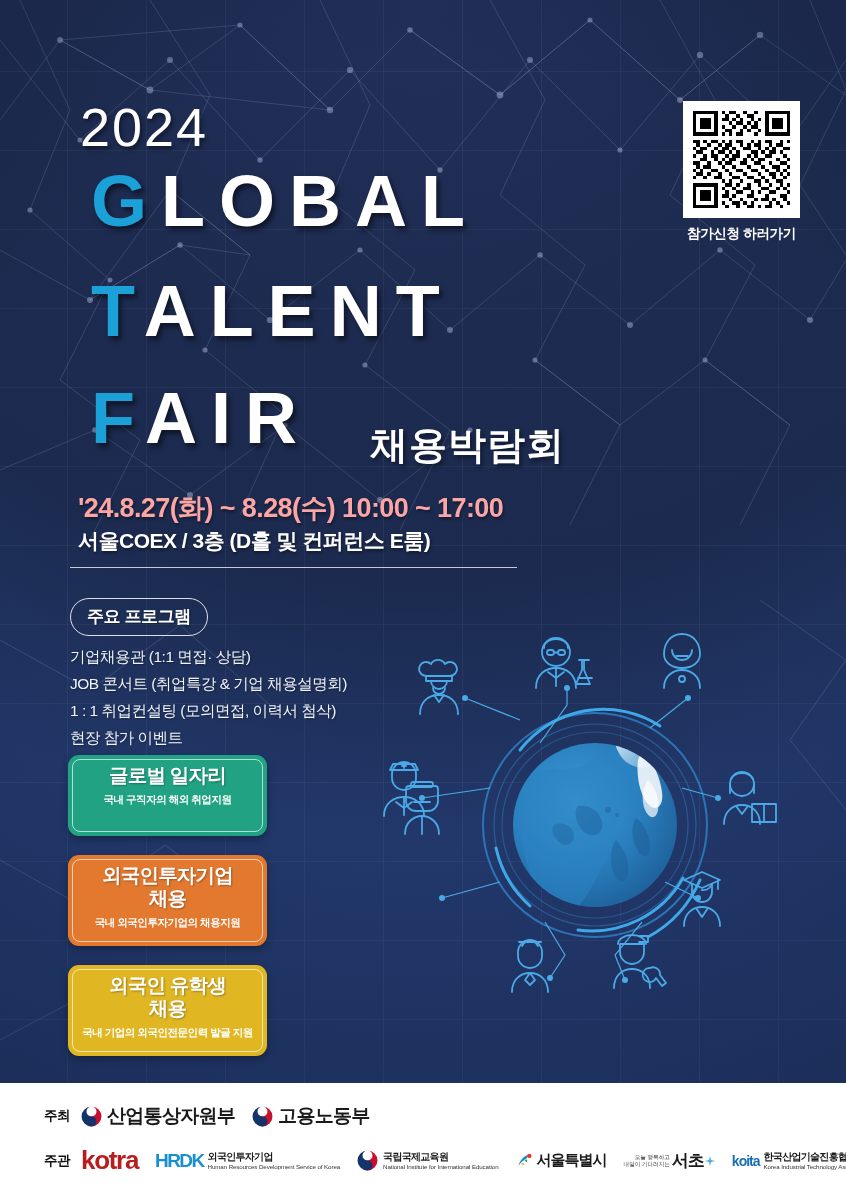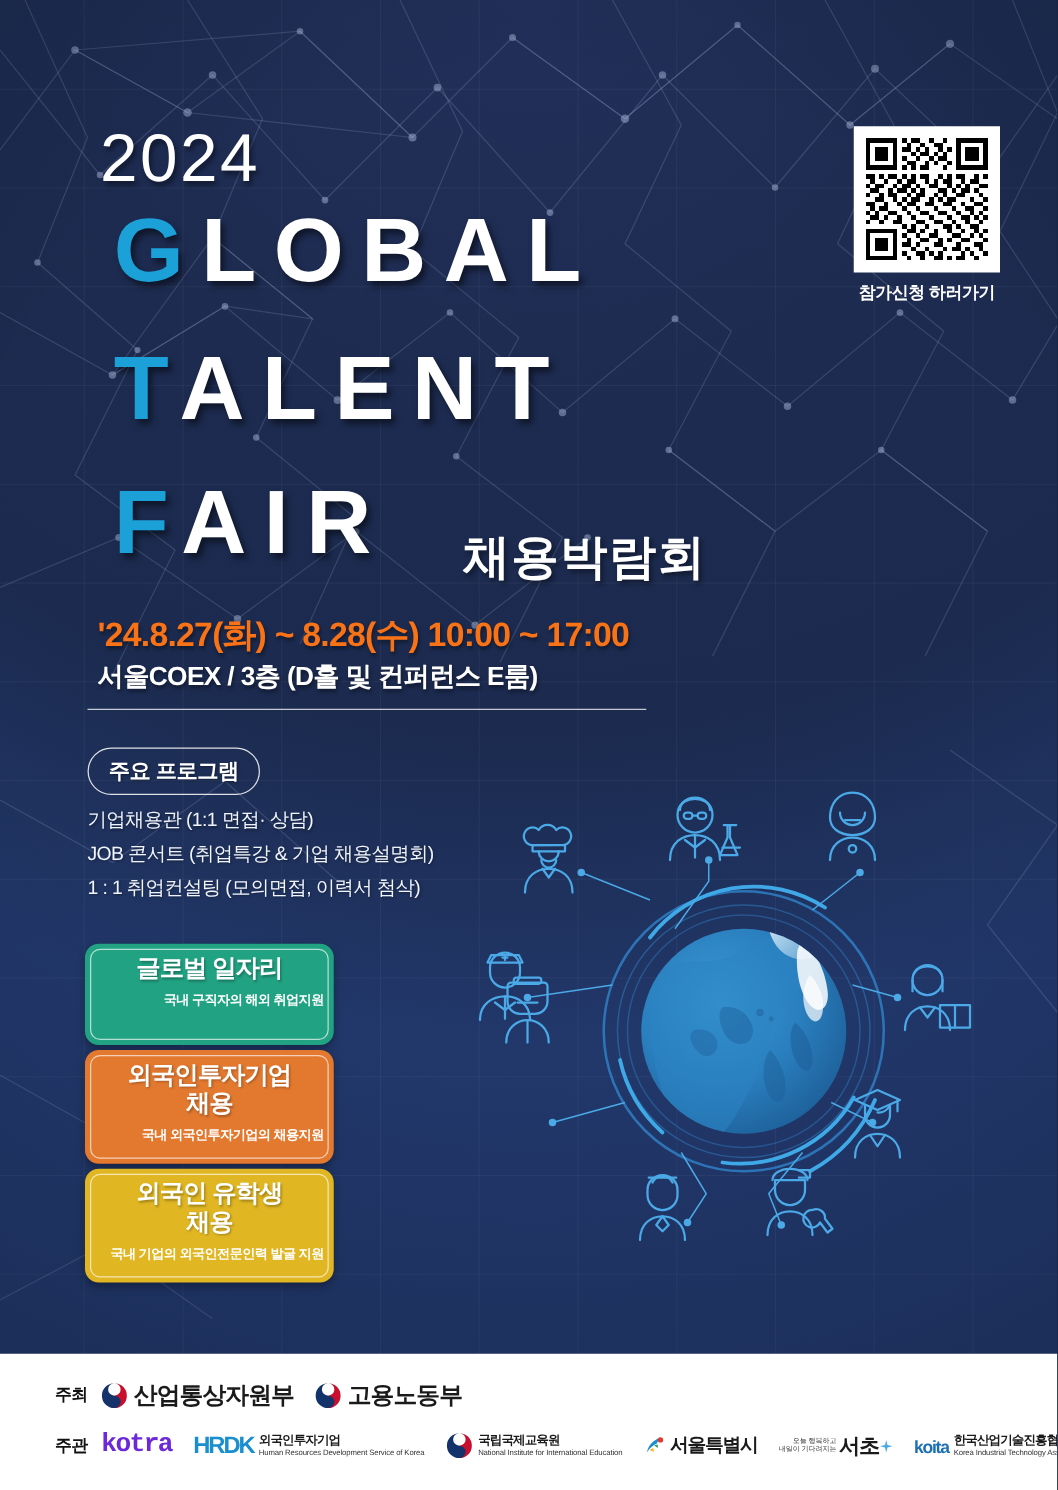--- a/index.html
+++ b/index.html
@@ -72,21 +72,21 @@
     box-sizing:content-box;
   }
   .qr-box svg{display:block;}
   .qr-cap{
     margin-top:7px;font-size:13.5px;font-weight:700;color:#ffffff;letter-spacing:-.3px;
   }
 
   
   .datetime{
     position:absolute;left:78px;top:490px;
-    font-size:27px;font-weight:700;color:#f97316;letter-spacing:-.6px;
+    font-size:27px;font-weight:700;color:#fca5a5;letter-spacing:-.6px;
     text-shadow:1px 2px 3px rgba(0,0,0,.4);
   }
   .venue{
     position:absolute;left:78px;top:527px;
     font-size:21px;font-weight:700;color:#ffffff;letter-spacing:-.5px;
     text-shadow:1px 2px 3px rgba(0,0,0,.4);
   }
   .rule{
     position:absolute;left:70px;top:567px;width:447px;height:1px;
     background:rgba(255,255,255,.75);
@@ -107,39 +107,38 @@
     font-size:15.5px;color:#f0f4fb;letter-spacing:-.5px;
     margin-bottom:7px;line-height:1.3;
     text-shadow:1px 1px 2px rgba(0,0,0,.35);
   }
   .prog-list{margin:0;padding:0;}
 
   
   .cards{position:absolute;left:68px;top:755px;width:199px;}
   .card{
     border-radius:11px;
-    margin-bottom:4px;
+    margin-bottom:19px;
     padding:9px 8px 10px;
     text-align:center;
     box-shadow:0 3px 7px rgba(0,0,0,.3);
     position:relative;
   }
   .card .inner-line{
     position:absolute;inset:4px;border:1.2px solid rgba(255,255,255,.65);border-radius:8px;
     pointer-events:none;
   }
   .card .ctitle{
     font-size:19.5px;font-weight:700;color:#ffffff;line-height:1.17;letter-spacing:-.8px;
     text-shadow:1px 1px 2px rgba(0,0,0,.3);
     position:relative;
   }
   .card .cdesc{
     margin-top:6px;font-size:10.5px;font-weight:700;color:#ffffff;letter-spacing:-.45px;
     position:relative;
-    text-align:right;
   }
   #card-green{background:#21a383;height:62px;}
   #card-orange{background:#e3792f;height:72px;}
   #card-yellow{background:#e0b622;height:72px;}
 
   
   .globe-stage{position:absolute;left:360px;top:610px;width:470px;height:450px;}
   .globe-stage svg{display:block;}
 
   
@@ -151,21 +150,21 @@
   #frow2{position:absolute;left:44px;top:62px;}
   .flabel{
     font-size:13.5px;font-weight:700;color:#111;letter-spacing:-.5px;margin-right:11px;
     white-space:nowrap;
   }
   .forg{display:flex;align-items:center;margin-right:17px;white-space:nowrap;}
   .forg .fname{font-size:19px;font-weight:700;color:#1a1a1a;letter-spacing:-.7px;}
   .forg .fname.sm{font-size:10px;line-height:1.15;}
   .forg .fname.en{font-size:6.2px;font-weight:400;color:#333;letter-spacing:-.1px;}
   .taeguk{width:21px;height:21px;margin-right:5px;flex:0 0 auto;}
-  .kotra{font-size:21px;font-weight:700;color:#6d28d9;letter-spacing:-1.3px;font-family:Liberation Mono, monospace;}
+  .kotra{font-size:26px;font-weight:700;color:#b91c1c;letter-spacing:-1.3px;font-family:Liberation Sans, sans-serif;}
   .hrdk{font-size:19px;font-weight:700;color:#1a8fd0;letter-spacing:-1.6px;}
   .seoul-mark{width:18px;height:16px;margin-right:3px;}
   .seocho{font-size:17px;font-weight:700;color:#1a1a1a;letter-spacing:-1px;}
   .seocho-pre{font-size:5.6px;line-height:1.25;color:#333;margin-right:2px;text-align:right;}
   .koita{font-size:14px;font-weight:700;color:#1c6fb5;letter-spacing:-1px;margin-right:4px;}
   .stack{display:flex;flex-direction:column;justify-content:center;}
 </style>
 </head>
 <body>
 
@@ -442,20 +441,21 @@
 
   <div class="datetime">'24.8.27(화) ~ 8.28(수) 10:00 ~ 17:00</div>
   <div class="venue">서울COEX / 3층 (D홀 및 컨퍼런스 E룸)</div>
   <div class="rule"></div>
 
   <div class="prog-pill">주요 프로그램</div>
   <ul class="prog-list">
     <li>기업채용관 (1:1 면접· 상담)</li>
     <li>JOB 콘서트 (취업특강 &amp; 기업 채용설명회)</li>
     <li>1 : 1 취업컨설팅 (모의면접, 이력서 첨삭)</li>
+    <li>현장 참가 이벤트</li>
   </ul>
 
   <div class="cards">
     <div class="card" id="card-green" style="background: rgb(33, 163, 131);">
       <div class="inner-line"></div>
       <div class="ctitle">
         <div>글로벌 일자리</div>
       </div>
       <div class="cdesc">국내 구직자의 해외 취업지원</div>
     </div>

